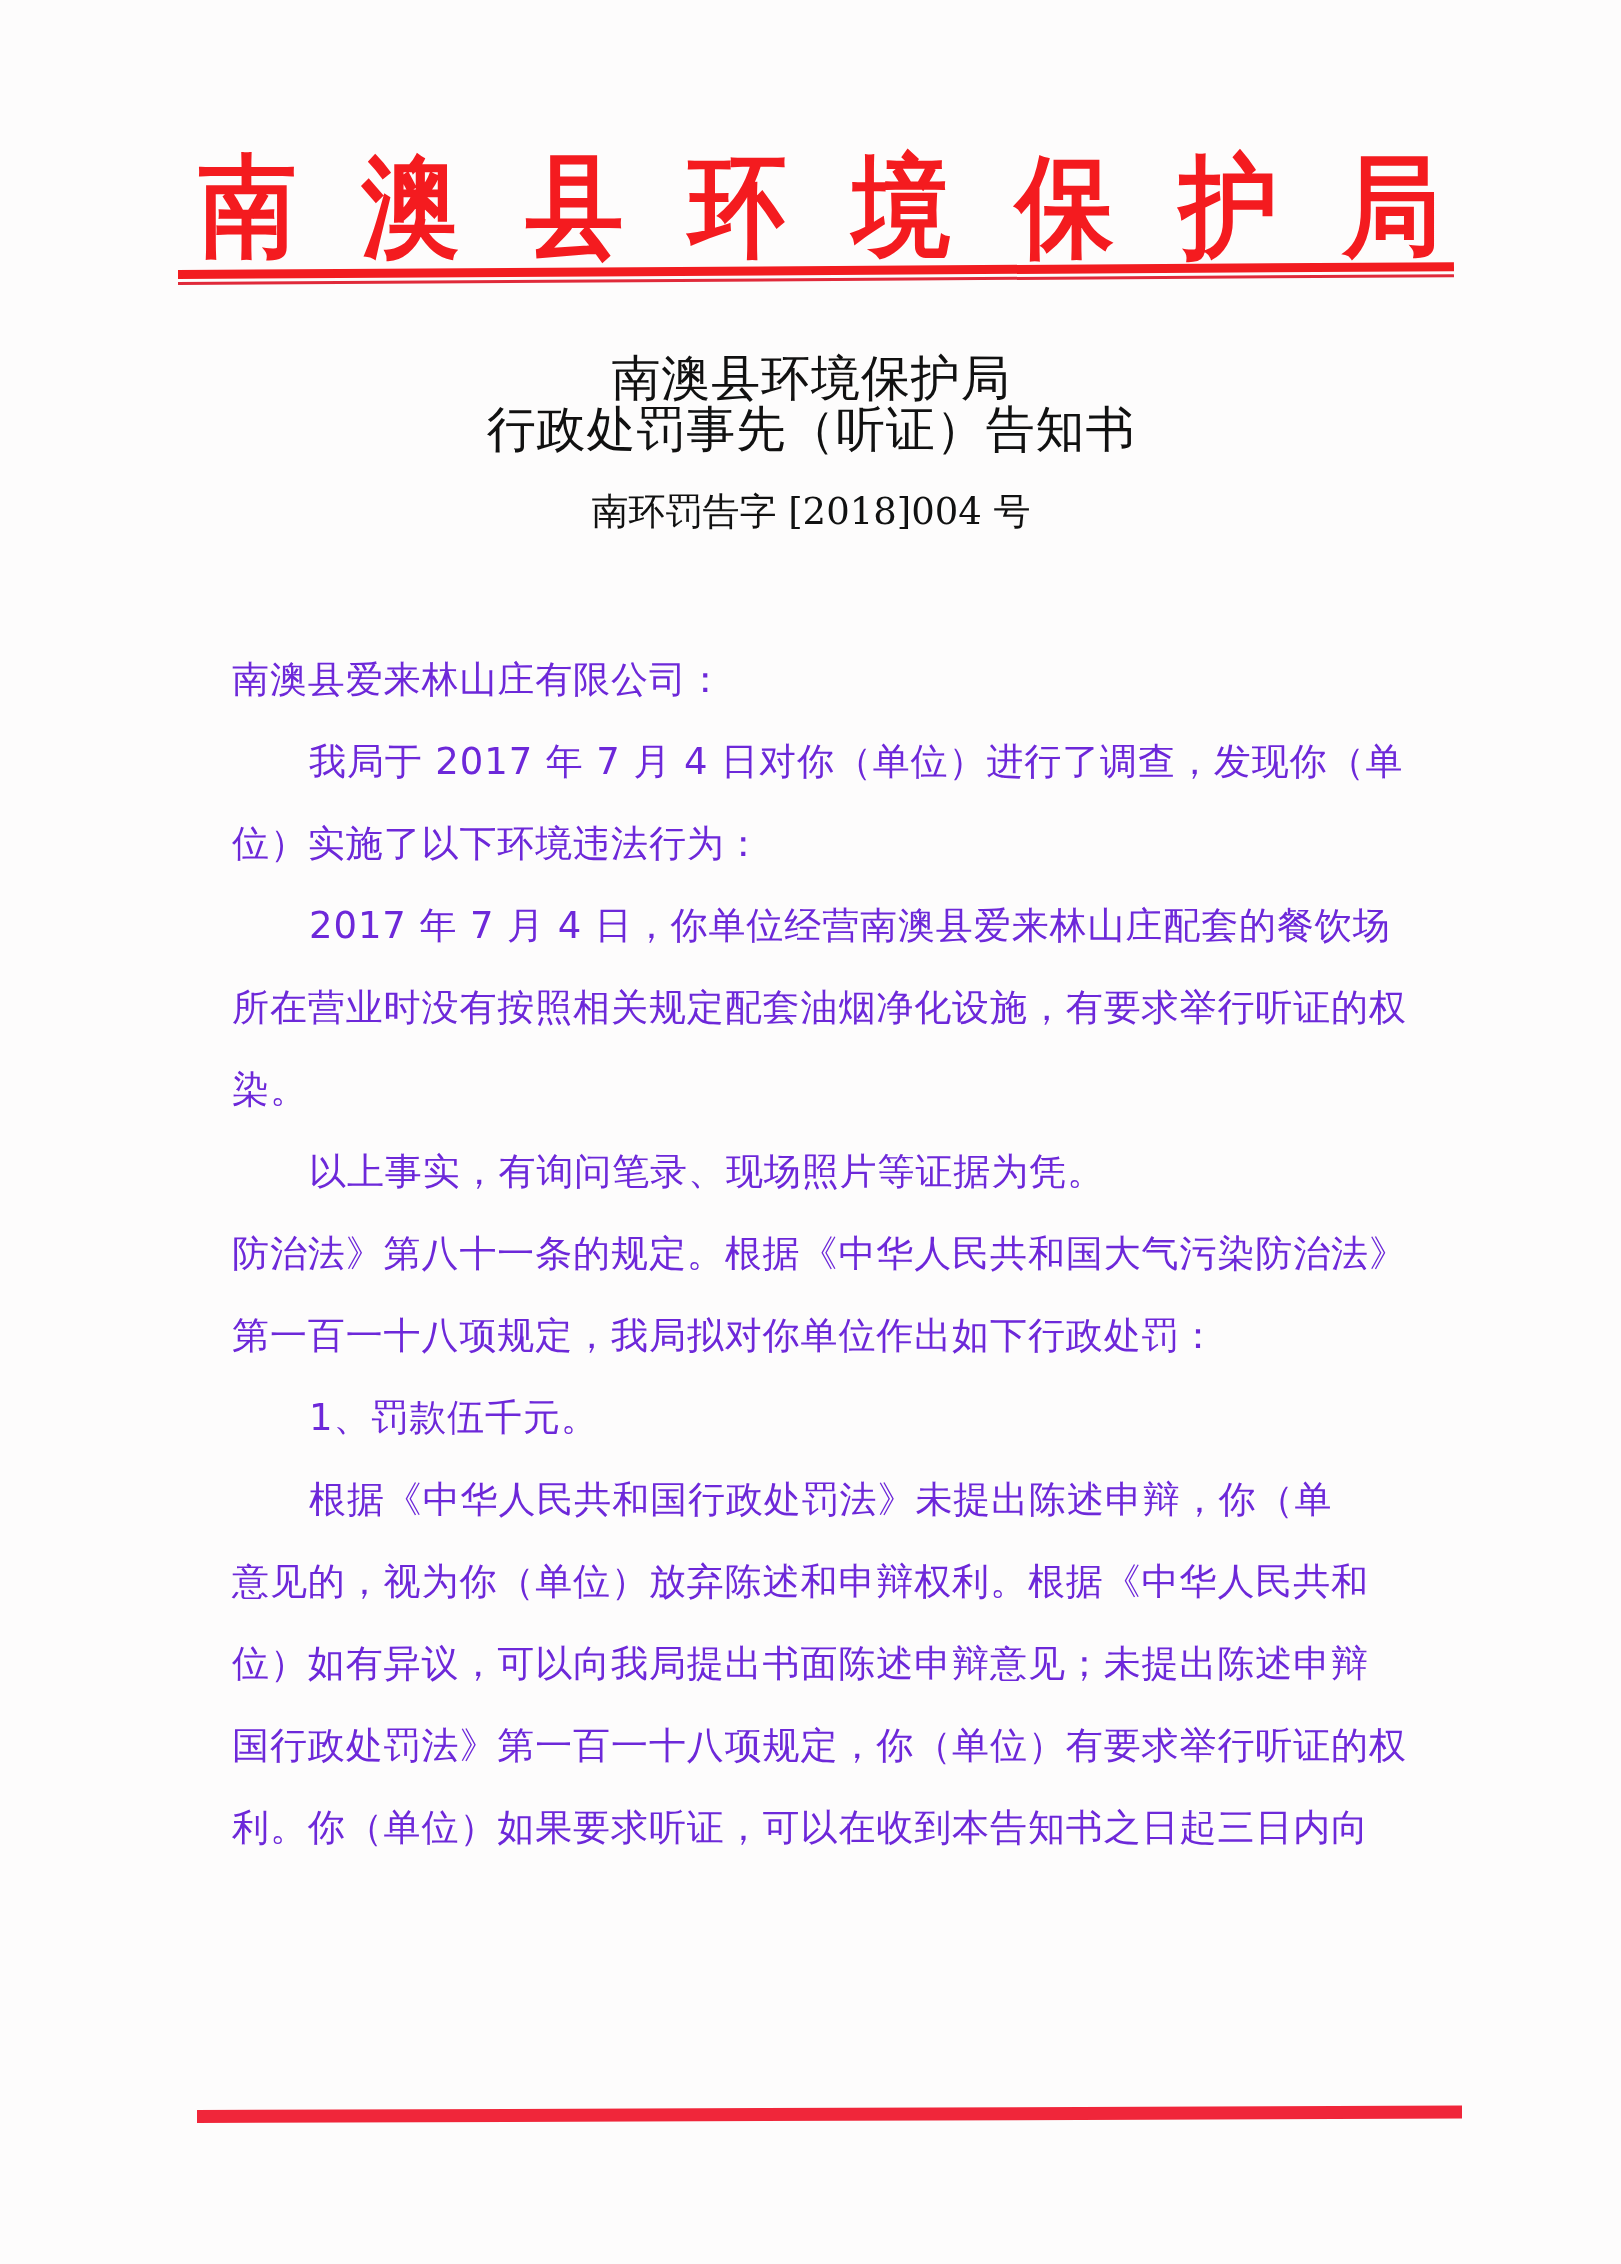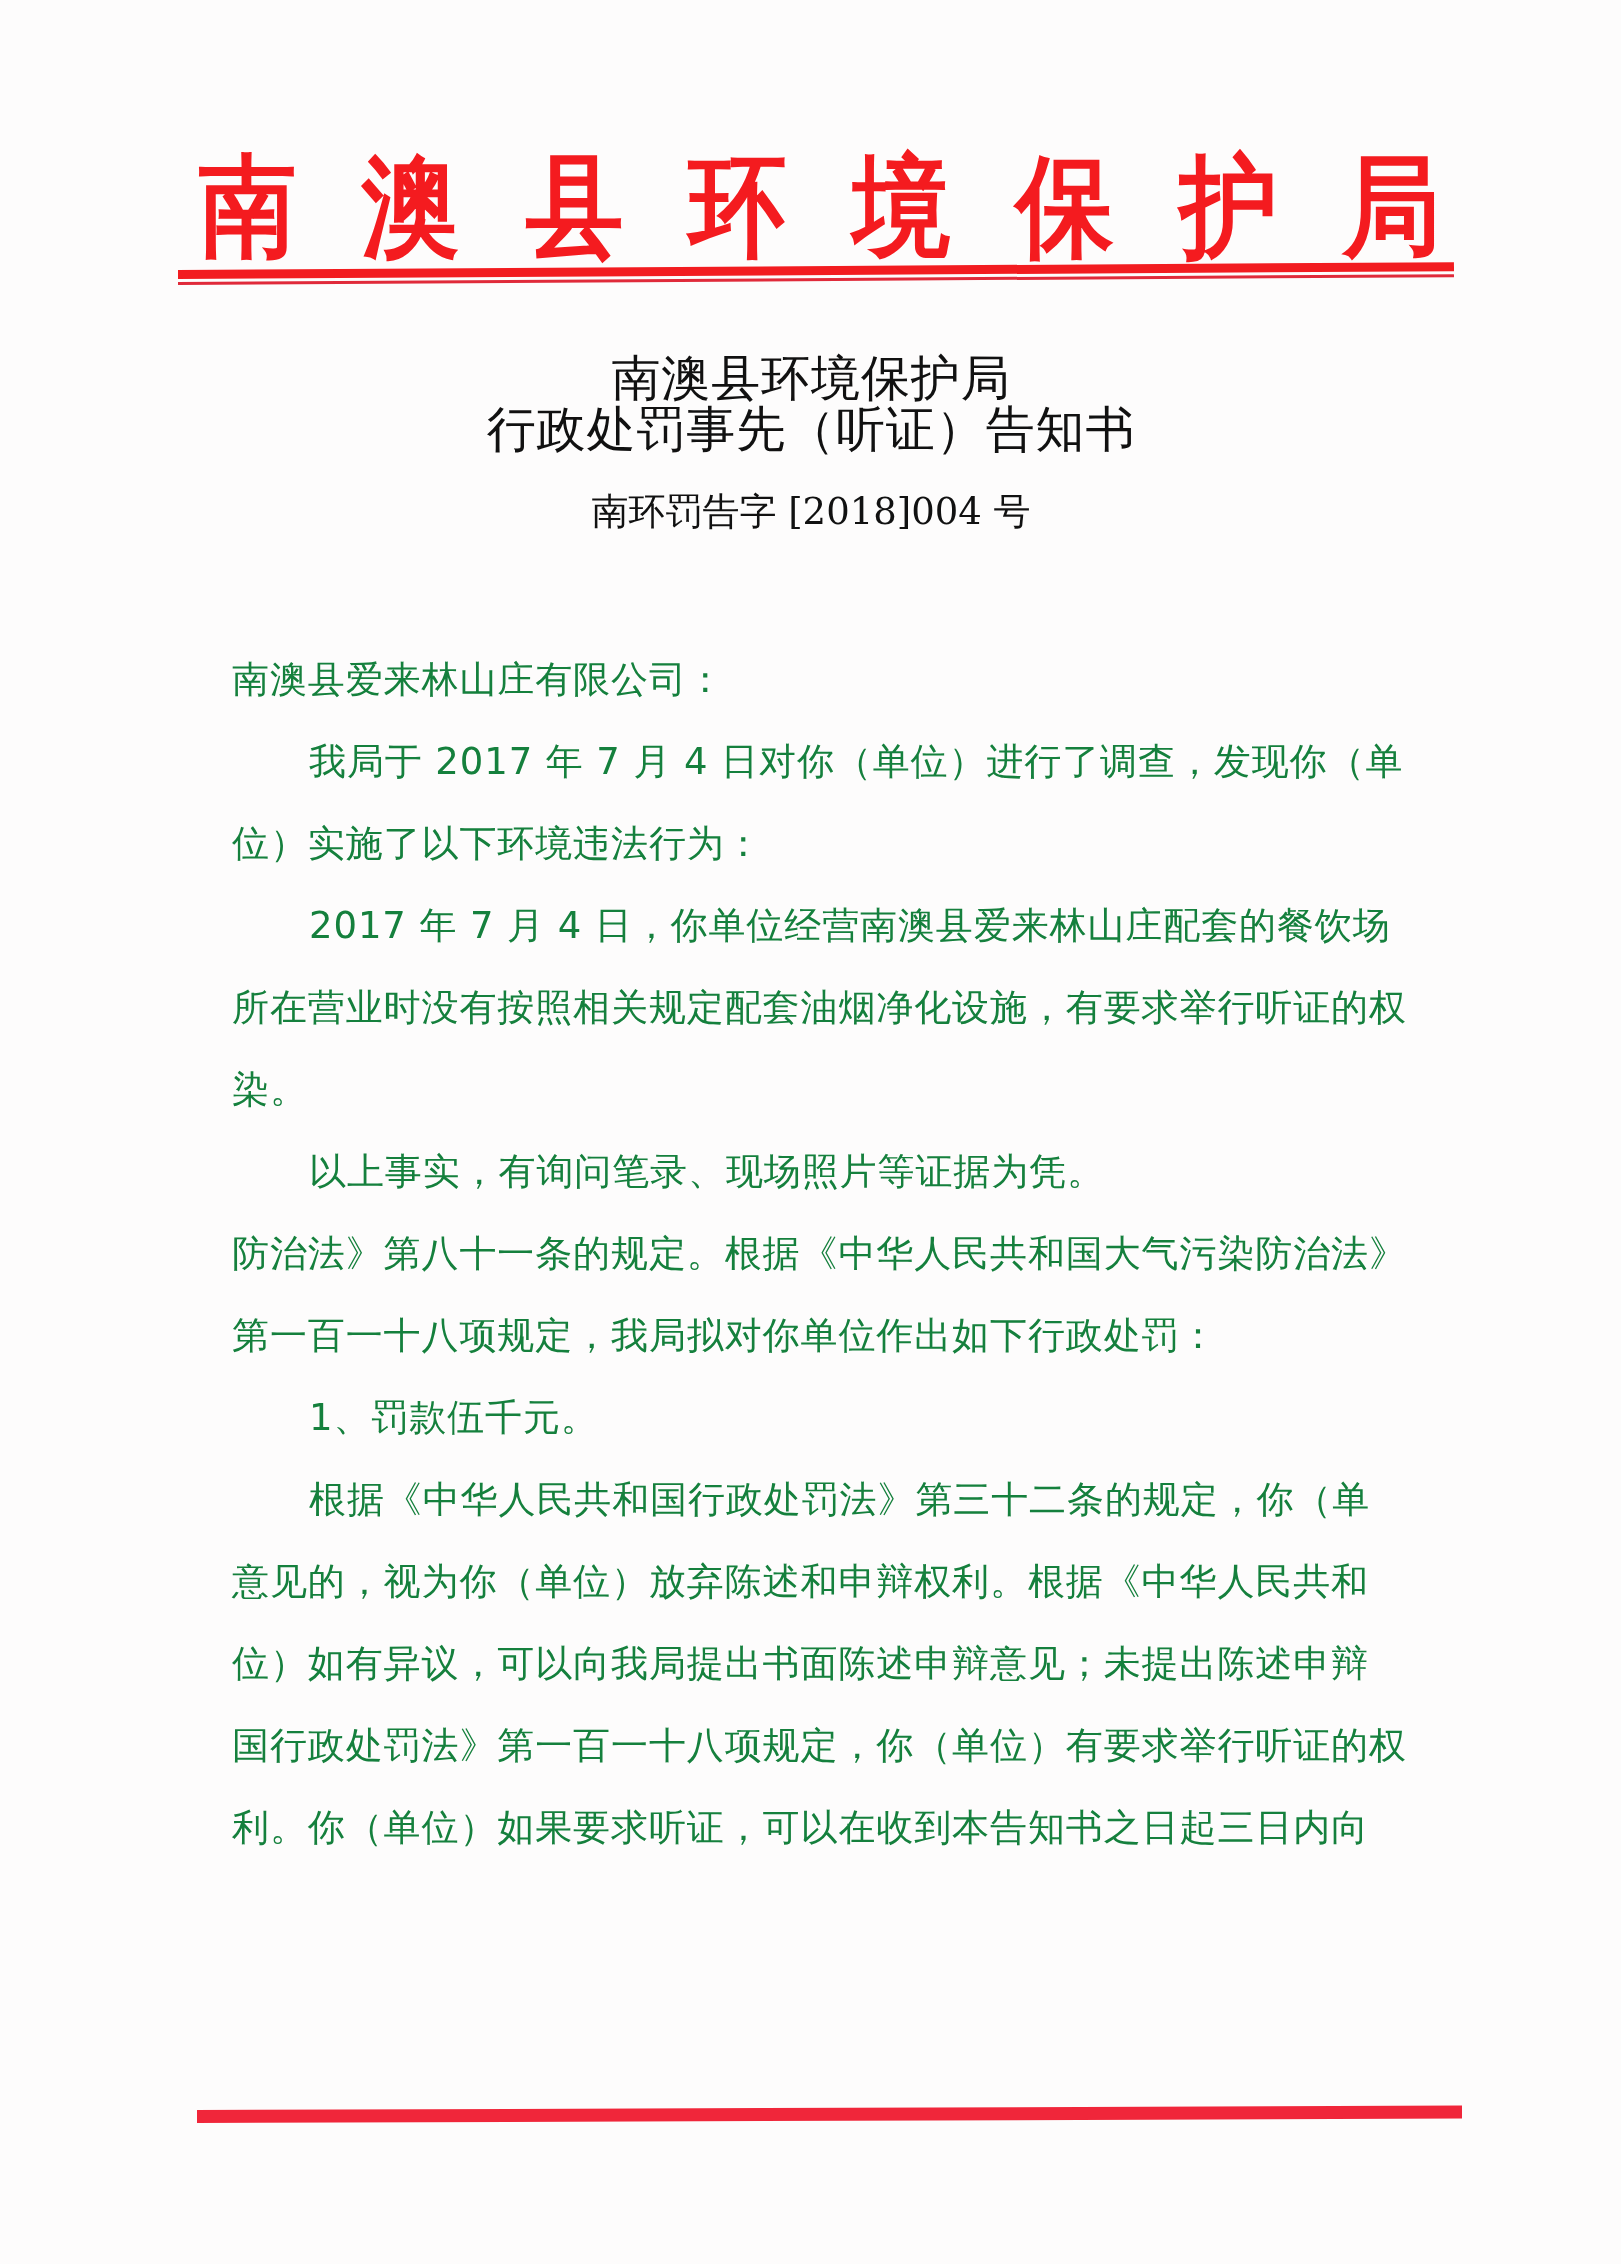--- a/index.html
+++ b/index.html
@@ -32,21 +32,21 @@
   }
   .title-block {
     position: absolute; left: 0; width: 1622px; text-align: center;
   }
   .title1 { top: 339px; font-size: 49px; font-family: "DejaVu Sans", sans-serif; letter-spacing: 0.9px; margin-top: 7px; }
   .title2 { top: 397px; font-size: 49px; font-family: "DejaVu Sans", sans-serif; letter-spacing: 0.9px; }
   .docno { top: 487px; font-size: 37px; font-family: "DejaVu Serif", serif; }
   .body-text {
     position: absolute; left: 232px; top: 639px; width: 1190px;
     font-size: 37px; line-height: 82px; font-family: "DejaVu Sans", sans-serif;
-    color: #15803d;
+    color: #6d28d9;
   }
   .body-text .line { white-space: nowrap; height: 82px; letter-spacing: 0.9px; }
   .body-text .indent { padding-left: 77px; }
 </style>
 </head>
 <body>
 
 <div class="masthead">
   <span>南</span>
   <span>澳</span>
@@ -75,21 +75,21 @@
   <div class="line">所在营业时没有按照相关规定配套油烟净化设施，有要求举行听证的权</div>
   <div class="line">染。</div>
 
   <div class="line indent">以上事实，有询问笔录、现场照片等证据为凭。</div>
 
   <div class="line">防治法》第八十一条的规定。根据《中华人民共和国大气污染防治法》</div>
   <div class="line">第一百一十八项规定，我局拟对你单位作出如下行政处罚：</div>
 
   <div class="line indent">1、罚款伍千元。</div>
 
-  <div class="line indent">根据《中华人民共和国行政处罚法》第三十二条的规定，你（单</div>
+  <div class="line indent">根据《中华人民共和国行政处罚法》未提出陈述申辩，你（单</div>
   <div class="line">意见的，视为你（单位）放弃陈述和申辩权利。根据《中华人民共和</div>
   <div class="line">位）如有异议，可以向我局提出书面陈述申辩意见；未提出陈述申辩</div>
   <div class="line">国行政处罚法》第一百一十八项规定，你（单位）有要求举行听证的权</div>
   <div class="line">利。你（单位）如果要求听证，可以在收到本告知书之日起三日内向</div>
 </div>
 
 <div class="rule-bottom"></div>
 
 
 </body></html>

